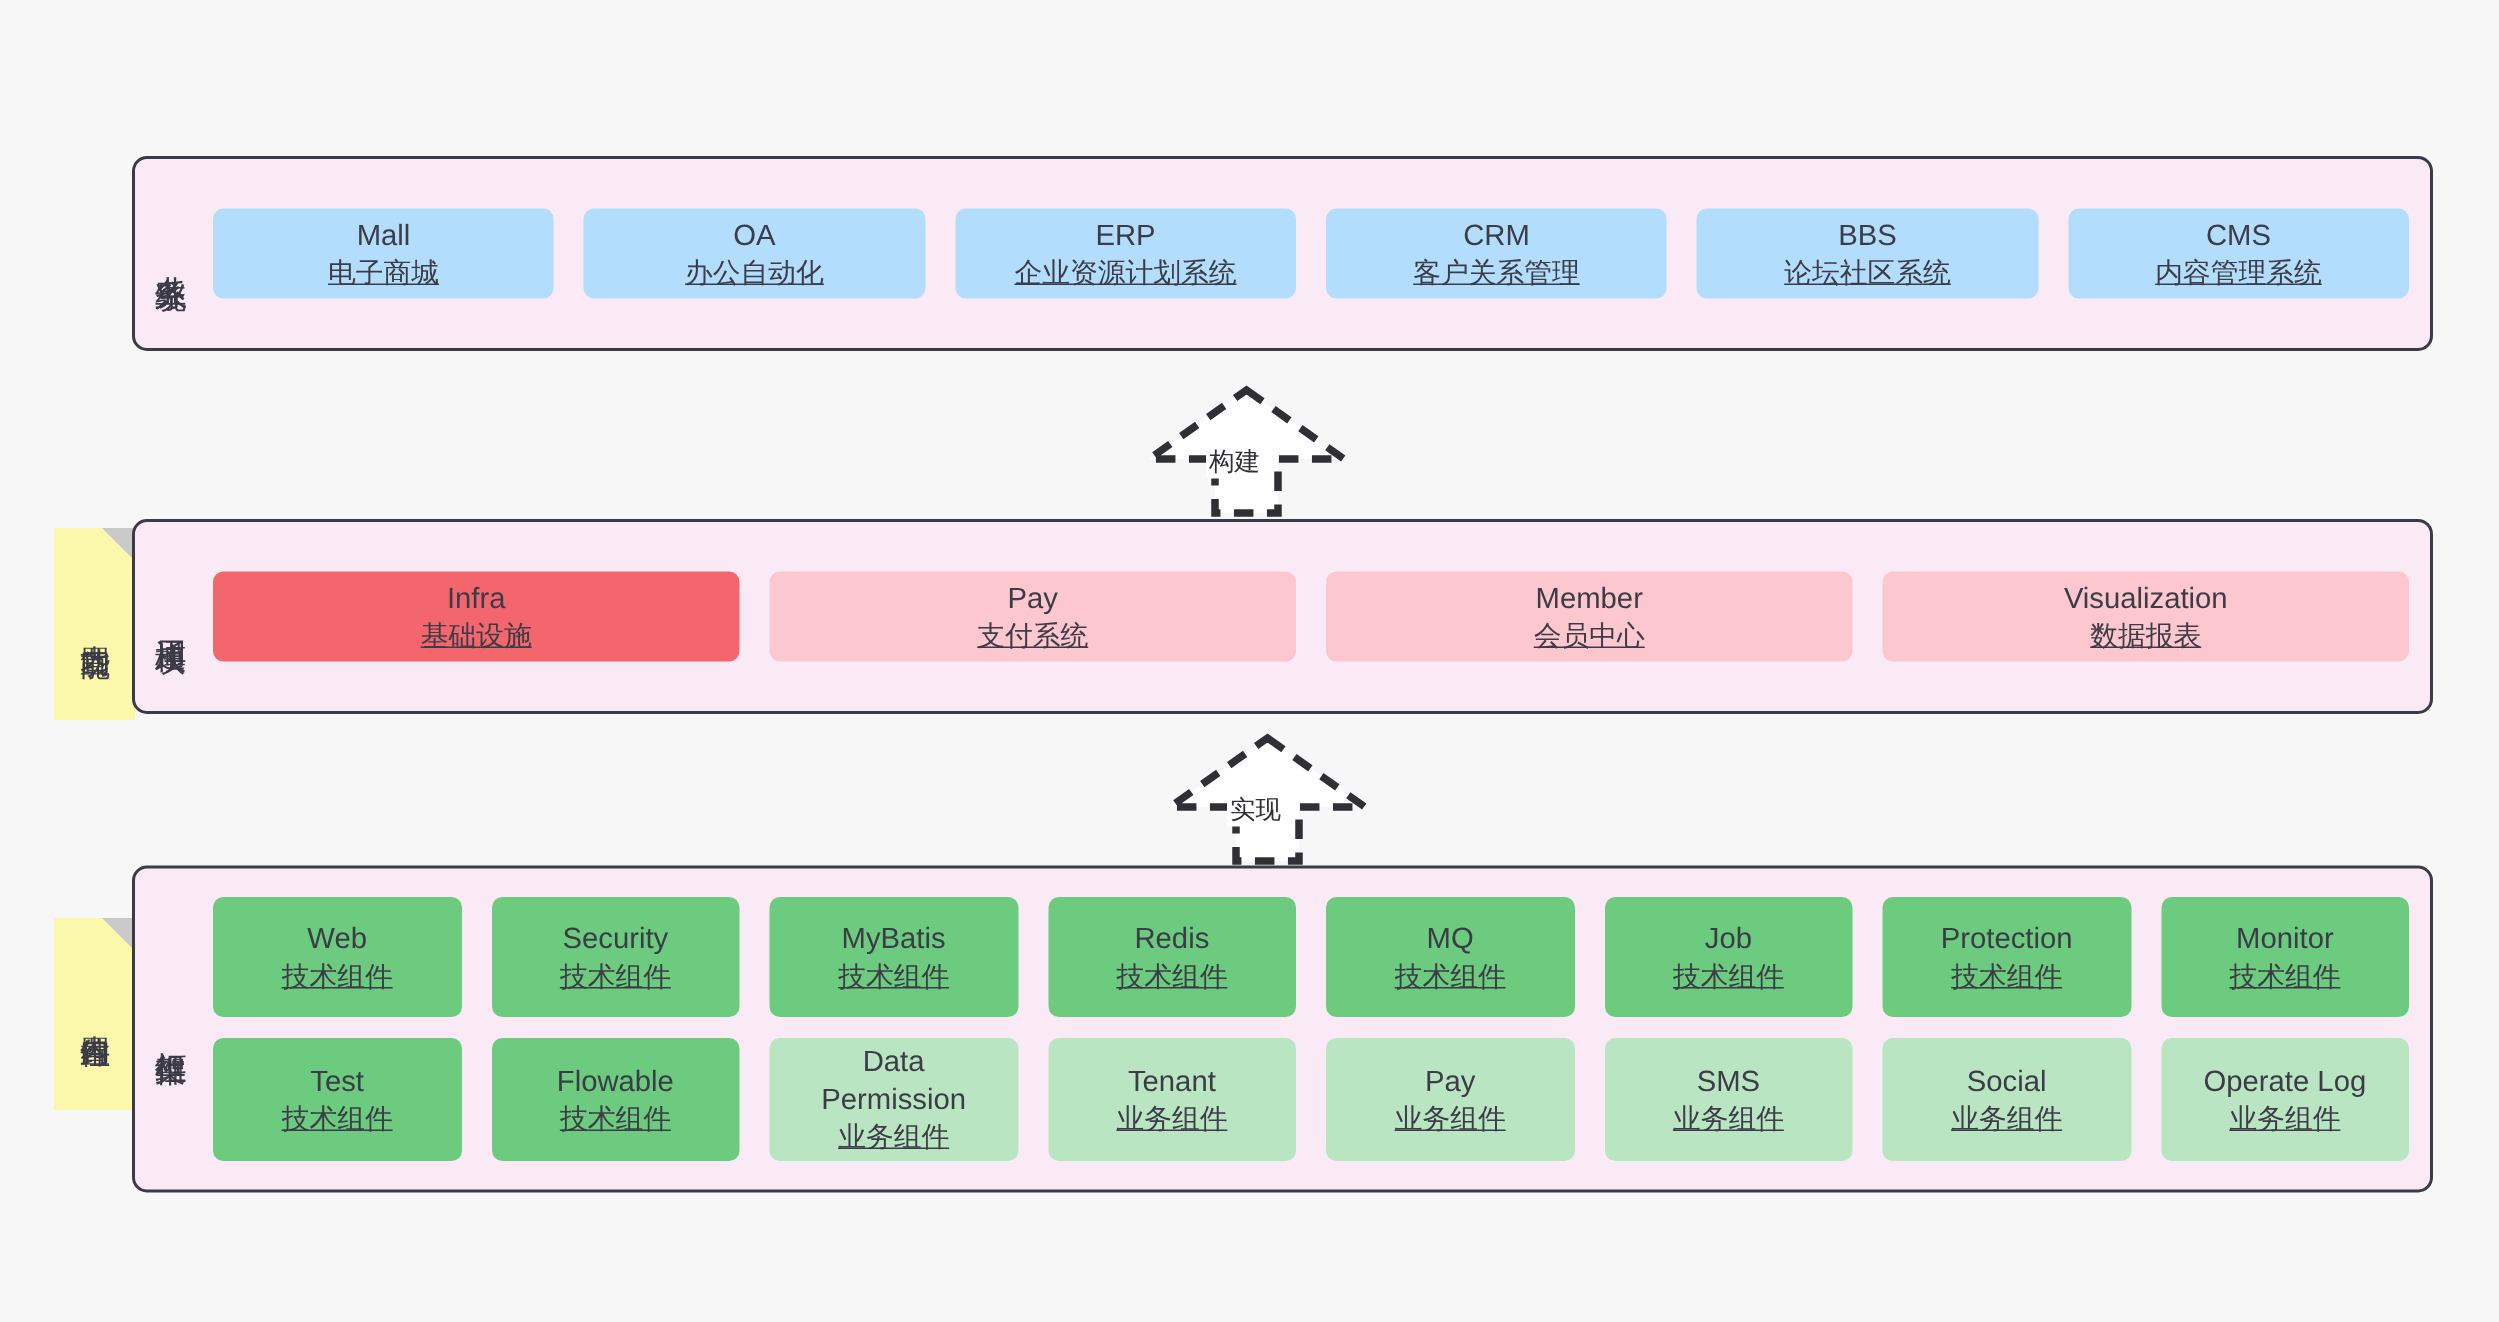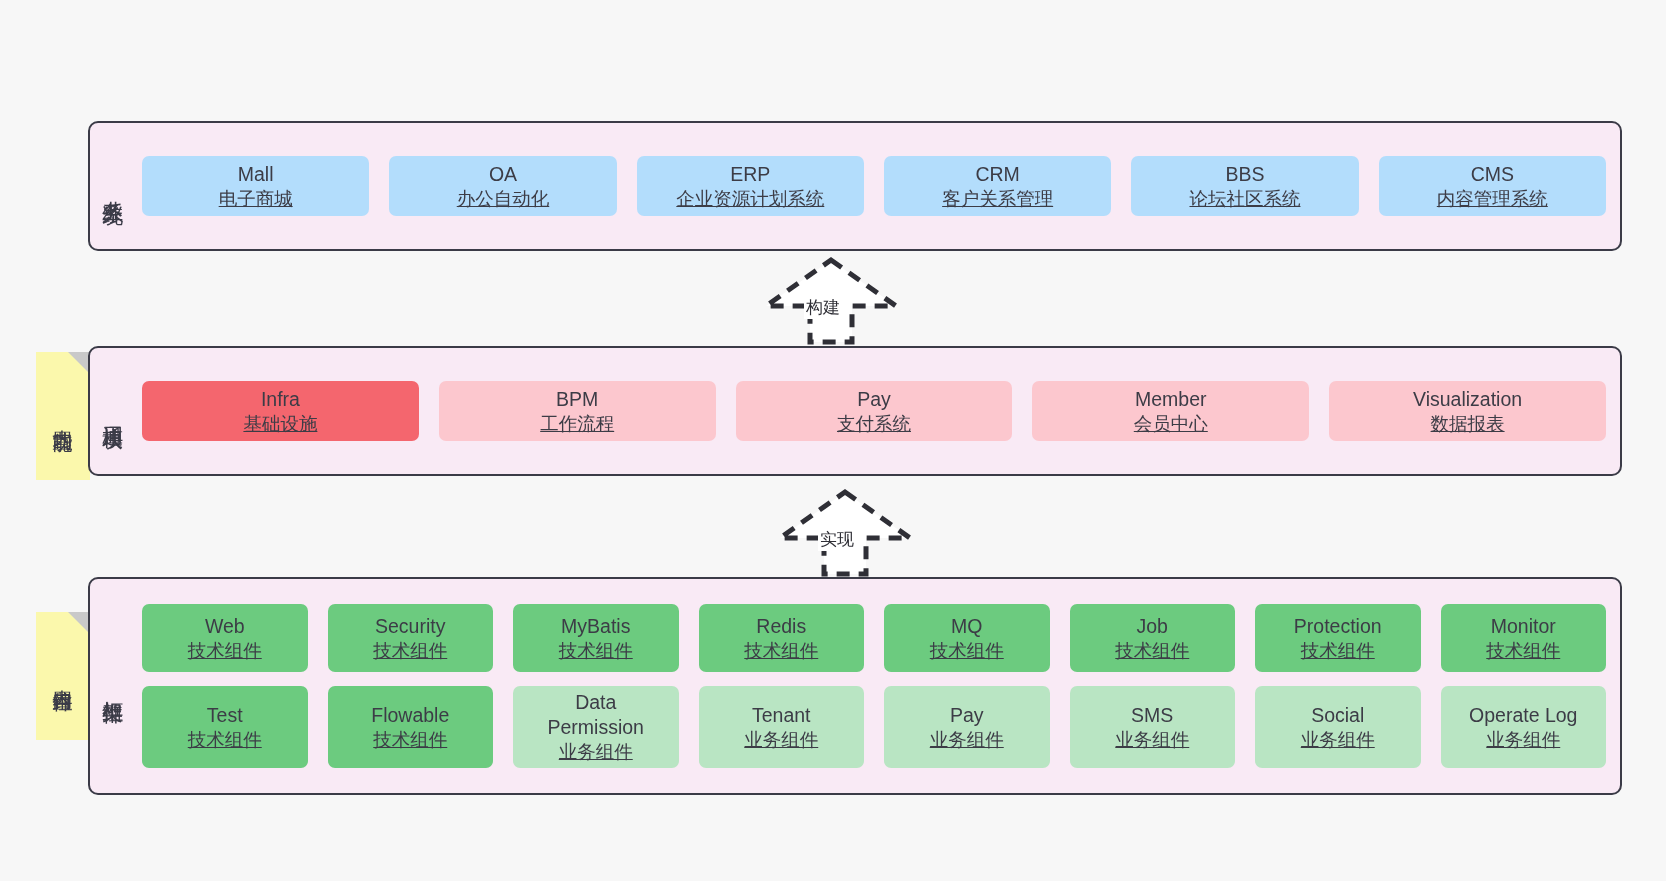--- a/index.html
+++ b/index.html
@@ -110,21 +110,21 @@
     position:absolute;
     font-size:17px;
     color:#2f2f36;
     background:#ffffff;
     padding:0 2px;
     white-space:nowrap;
     user-select:none;
   }
 
   
-  #layer-business {left:88px;  top:121px; width:1534px; height:130px;align-items:center;}
+  #layer-business {left:88px;  top:104px; width:1534px; height:130px;align-items:center;}
   #layer-modules  {left:88px;  top:346px; width:1534px; height:130px;}
   #layer-framework{left:88px;  top:577px; width:1534px; height:218px;}
 
   #note-features  {left:36px;  top:352px; height:128px;}
   #note-components{left:36px;  top:612px; height:128px;}
 
   #arrow-build    {left:756px; top:258px; width:150px; height:86px;}
   #arrow-impl     {left:770px; top:490px; width:150px; height:86px;}
 </style>
 </head>
@@ -178,24 +178,20 @@
 
   <div class="layer" id="layer-modules">
     <div class="layer-title">通用模块</div>
     <div class="layer-body">
       <div class="row">
         <div class="cell c-red">
           <span class="ln ln-en">Infra</span>
           <span class="ln ln-cn">基础设施</span>
         </div>
         <div class="cell c-pink">
-          <span class="ln ln-en">BPM</span>
-          <span class="ln ln-cn">工作流程</span>
-        </div>
-        <div class="cell c-pink">
           <span class="ln ln-en">Pay</span>
           <span class="ln ln-cn">支付系统</span>
         </div>
         <div class="cell c-pink">
           <span class="ln ln-en">Member</span>
           <span class="ln ln-cn">会员中心</span>
         </div>
         <div class="cell c-pink">
           <span class="ln ln-en">Visualization</span>
           <span class="ln ln-cn">数据报表</span>
@@ -213,21 +209,21 @@
 
   <div class="note" id="note-components">
     <span>内置组件</span>
     <span class="fold"></span>
   </div>
 
   <div class="layer" id="layer-framework">
     <div class="layer-title">框架组件</div>
     <div class="layer-body">
 
-      <div class="row" style="height:68px;">
+      <div class="row" style="height:80px;">
         <div class="cell c-green">
           <span class="ln ln-en">Web</span>
           <span class="ln ln-cn">技术组件</span>
         </div>
         <div class="cell c-green">
           <span class="ln ln-en">Security</span>
           <span class="ln ln-cn">技术组件</span>
         </div>
         <div class="cell c-green">
           <span class="ln ln-en">MyBatis</span>

